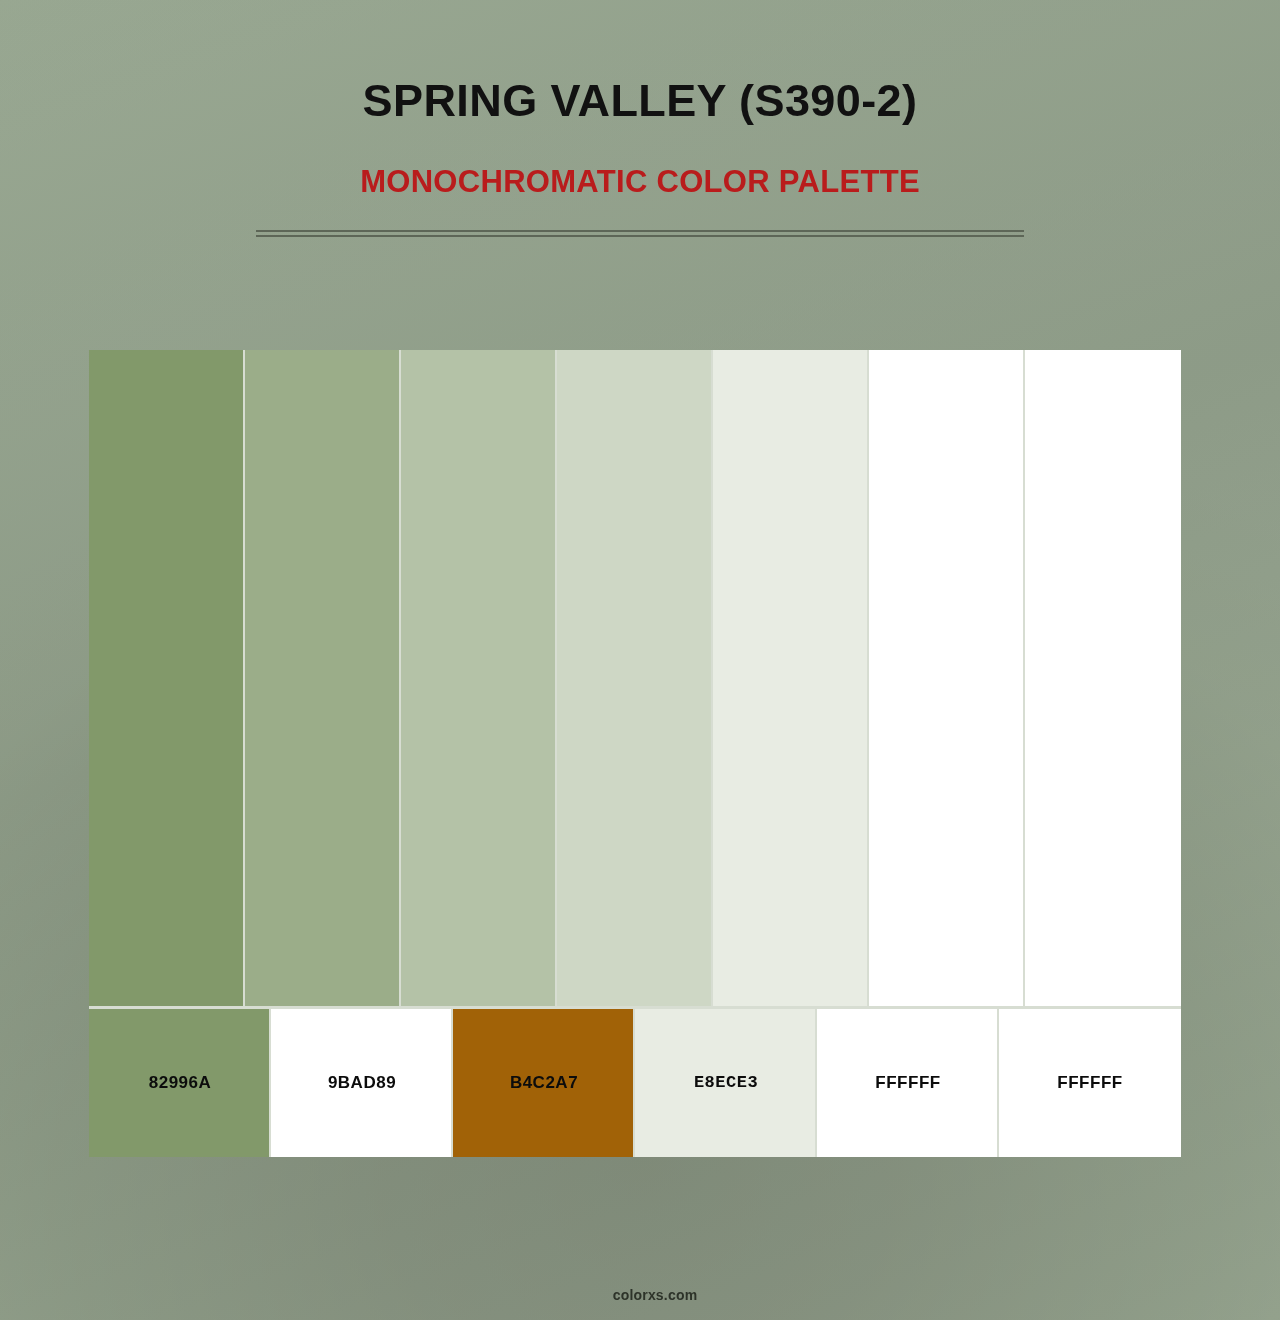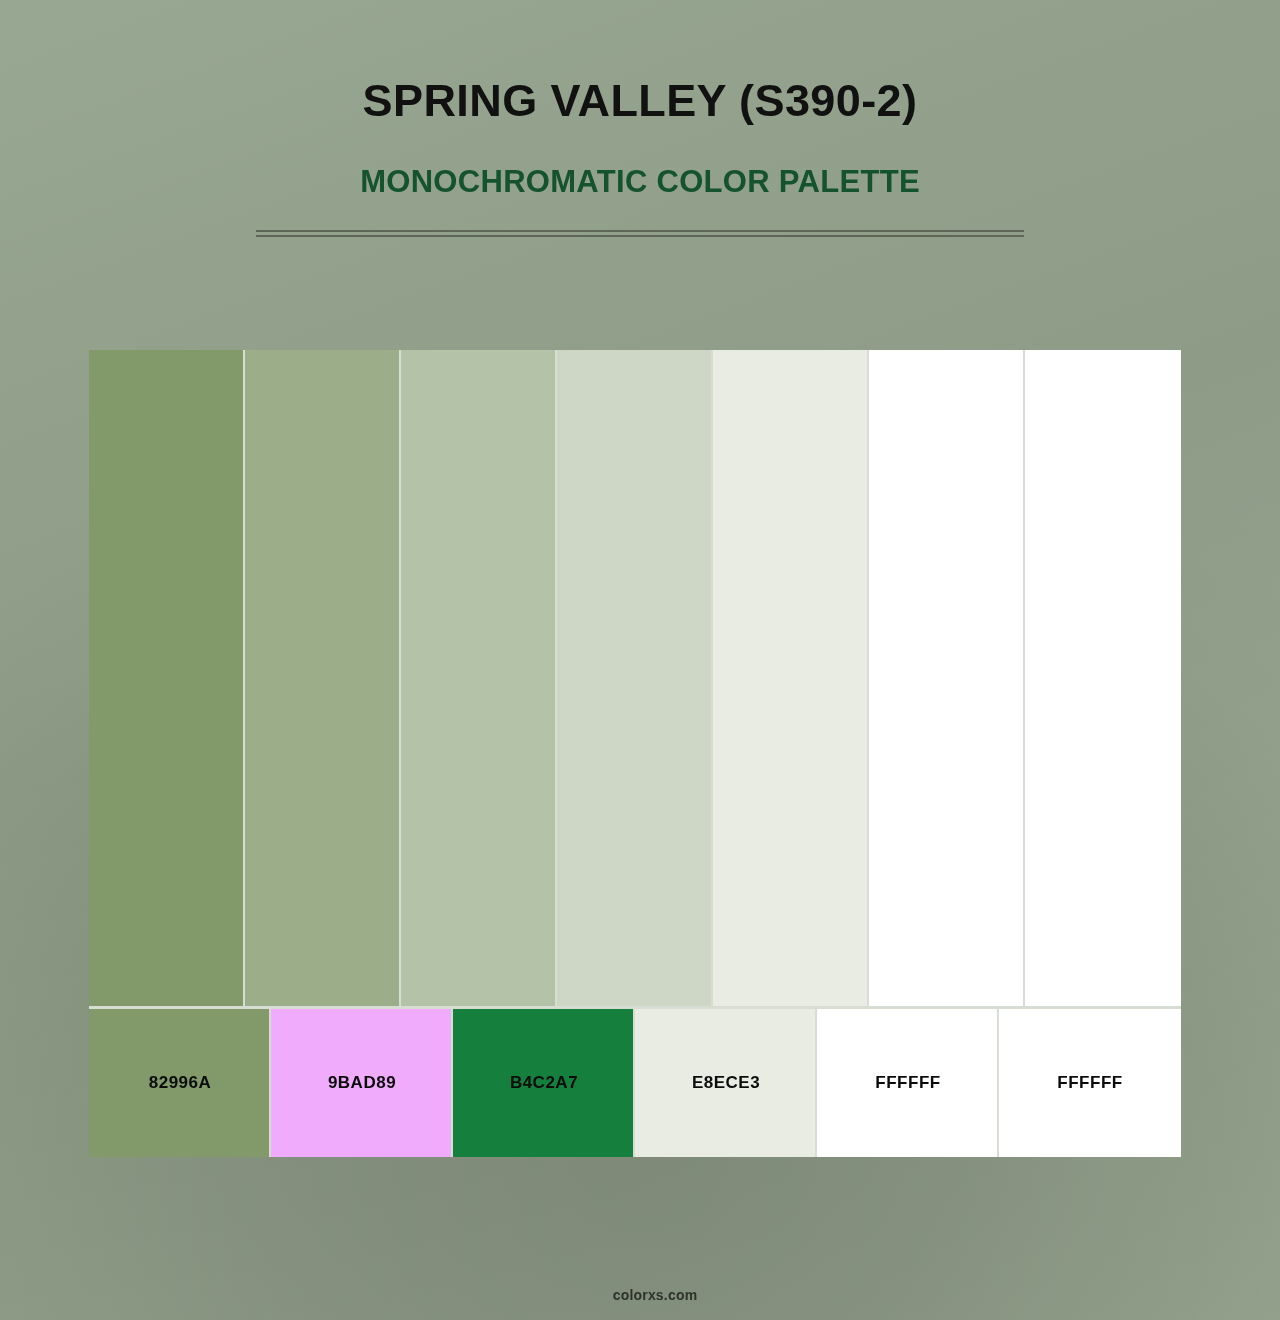--- a/index.html
+++ b/index.html
@@ -51,21 +51,21 @@
     white-space:nowrap;
   }
 
   #palette-subtitle {
     position:absolute;
     left:0; right:0;
     top:165px;
     font-size:31px;
     font-weight:600;
     letter-spacing:0.3px;
-    color:#14532d;
+    color:#b91c1c;
     line-height:1.12;
     white-space:nowrap;
   }
 
   #header-divider {
     position:absolute;
     left:256px;
     top:230px;
     width:768px;
     height:7px;
@@ -185,27 +185,27 @@
         <div class="swatch-col" style="background: rgb(206, 215, 197);"></div>
         <div class="swatch-col" style="background: rgb(232, 236, 227);"></div>
         <div class="swatch-col" style="background: rgb(255, 255, 255);"></div>
         <div class="swatch-col" style="background: rgb(255, 255, 255);"></div>
       </div>
     <div id="row-separator" style="background: rgb(215, 221, 210);"></div>
     <div id="label-row">
         <div class="label-col" style="background: rgb(130, 153, 106);">
           <span class="hex-label">82996A</span>
         </div>
-        <div class="label-col" style="background: #f0abfc;">
+        <div class="label-col" style="background: #ffffff;">
           <span class="hex-label">9BAD89</span>
         </div>
-        <div class="label-col" style="background: #15803d;">
+        <div class="label-col" style="background: #a16207;">
           <span class="hex-label">B4C2A7</span>
         </div>
-        <div class="label-col" style="background: rgb(232, 236, 227);">
+        <div class="label-col" style="background: rgb(232, 236, 227); font-family: Liberation Mono, monospace;">
           <span class="hex-label">E8ECE3</span>
         </div>
         <div class="label-col" style="background: rgb(255, 255, 255);">
           <span class="hex-label">FFFFFF</span>
         </div>
         <div class="label-col" style="background: rgb(255, 255, 255);">
           <span class="hex-label">FFFFFF</span>
         </div>
       </div>
   </div>

